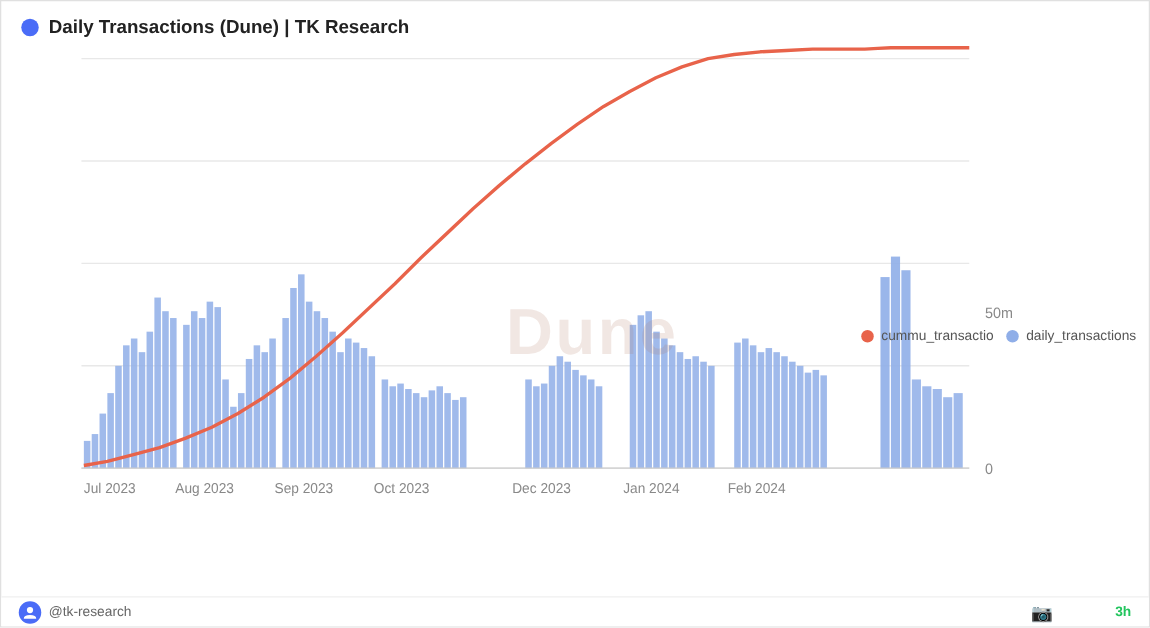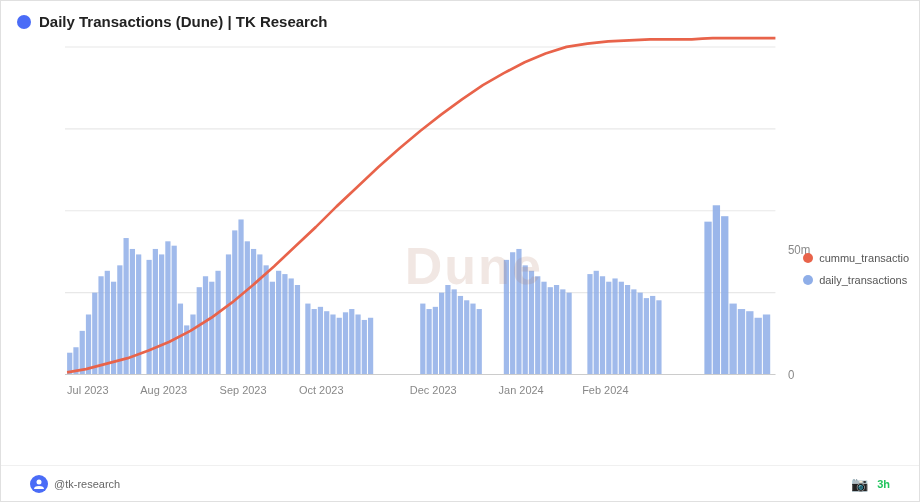--- a/index.html
+++ b/index.html
@@ -56,46 +56,46 @@
       color: rgba(180,120,100,0.18);
       pointer-events: none;
       letter-spacing: 2px;
     }
     .legend {
       position: absolute;
       right: 10px;
       top: 50%;
       transform: translateY(-50%);
       display: flex;
-      flex-direction: column;
+      flex-direction: row;
       gap: 10px;
     }
     .legend-item {
       display: flex;
       align-items: center;
       gap: 6px;
       font-size: 11px;
       color: #555;
     }
     .legend-dot {
       width: 10px;
       height: 10px;
       border-radius: 50%;
       flex-shrink: 0;
     }
     .chart-footer {
       position: absolute;
       bottom: 0;
       left: 0;
       right: 0;
-      height: 36px;
+      height: 24px;
       display: flex;
       align-items: center;
       justify-content: space-between;
-      padding: 0 29px;
+      padding: 0 14px;
       border-top: 1px solid #f0f0f0;
       background: #fff;
     }
     .footer-left {
       display: flex;
       align-items: center;
       gap: 6px;
     }
     .footer-avatar {
       width: 18px;
@@ -116,20 +116,21 @@
       gap: 8px;
     }
     .footer-camera {
       color: #999;
       font-size: 14px;
     }
     .footer-time {
       font-size: 11px;
       color: #22c55e;
       font-weight: 600;
+      margin-left: 42px;
     }
   </style>
 </head>
 <body>
 
 <div class="chart-container">
   <div class="chart-header">
     <div class="header-dot"></div>
     <span class="chart-title">Daily Transactions (Dune) | TK Research</span>
   </div>

